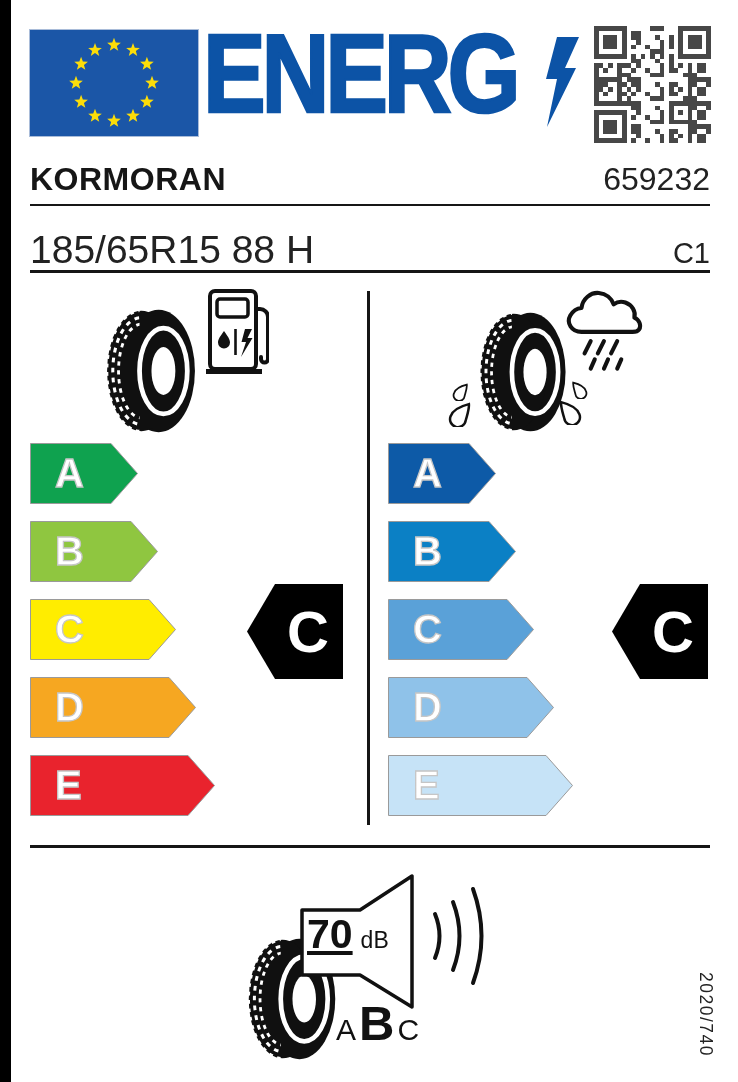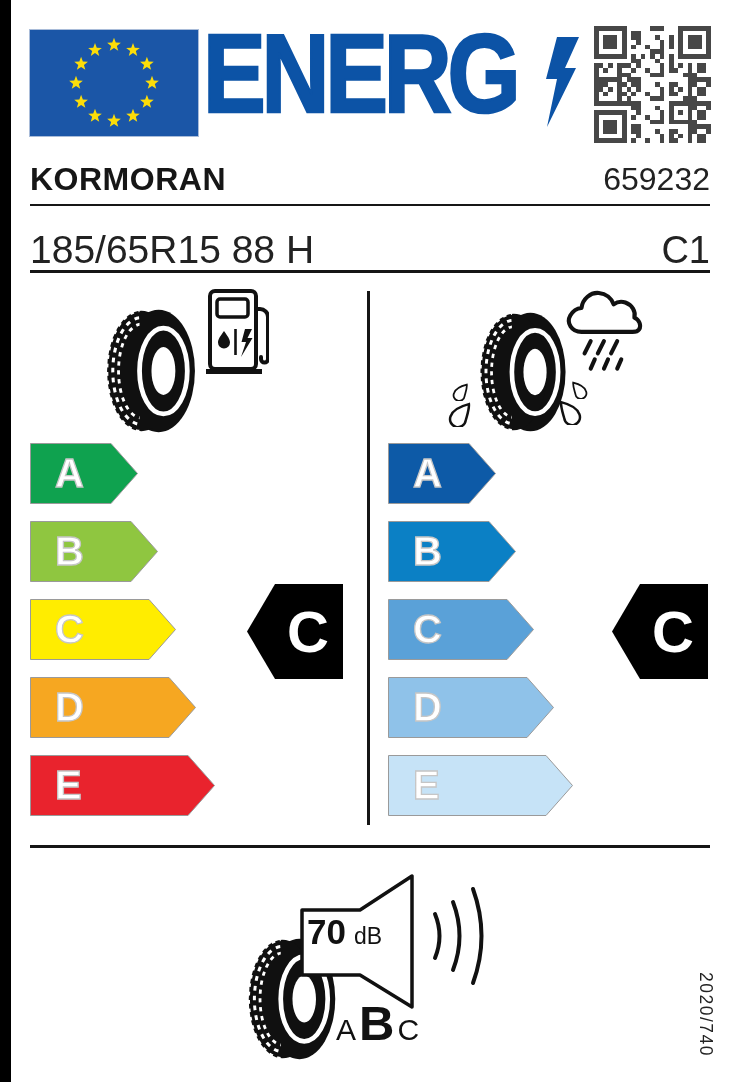--- a/index.html
+++ b/index.html
@@ -18,21 +18,21 @@
   .qr { position:absolute; left:594px; top:26px; width:117px; height:117px; }
   .qr svg { width:117px; height:117px; shape-rendering:crispEdges; }
 
   
   .text-row { position:absolute; left:30px; right:28px; display:flex; justify-content:space-between; align-items:baseline;text-align:center; }
   .brand-row { top:161px; }
   .brand { font-size:32px; font-weight:bold; color:#161616; letter-spacing:0.5px; }
   .product-code { font-size:32px; font-weight:400; color:#222; }
   .size-row { top:228px; }
   .tyre-size { font-size:39px; font-weight:400; color:#222; }
-  .tyre-class { font-size:38px; font-weight:400; color:#222; }
+  .tyre-class { font-size:29px; font-weight:400; color:#222; }
 
   .rule { position:absolute; left:30px; width:680px; background:#161616; }
   .rule-1 { top:204px; height:2px; }
   .rule-2 { top:270px; height:3px; }
   .rule-3 { top:845px; height:3px; }
 
   .v-divider { position:absolute; left:367px; top:291px; width:3px; height:534px; background:#161616; }
 
   
   .picto { position:absolute; }
@@ -47,21 +47,21 @@
                   color:#fff; -webkit-text-stroke:1.3px #c6c6c6; }
 
   .black-arrow { position:absolute; top:584px; width:96px; height:95px; }
   .black-arrow-left { left:247px; }
   .black-arrow-right { left:612px; }
   .rating-letter { position:absolute; left:28px; top:0; width:66px; text-align:center;
                    line-height:96px; font-size:58px; font-weight:bold; color:#fff; }
 
   
   .noise-value { position:absolute; left:307px; top:914px; display:flex; align-items:baseline; gap:8px; color:#111; }
-  .noise-db-number { font-size:35px; font-weight:bold; line-height:1; }
+  .noise-db-number { font-size:41px; font-weight:bold; line-height:1;text-decoration:underline; }
   .noise-db-unit { font-size:23px; font-weight:400; line-height:1; }
   .noise-classes { position:absolute; left:336px; top:997px; display:flex; align-items:baseline; gap:3px; color:#111; }
   .noise-class { font-size:30px; font-weight:400; line-height:1.1; }
   .noise-class.rated { font-size:49px; font-weight:bold; }
 
   .reg-vertical { position:absolute; left:716px; top:972px; transform:rotate(90deg); transform-origin:0 0;
                   font-size:17.5px; letter-spacing:1.5px; color:#222; white-space:nowrap; }
 </style>
 </head>
 <body>

